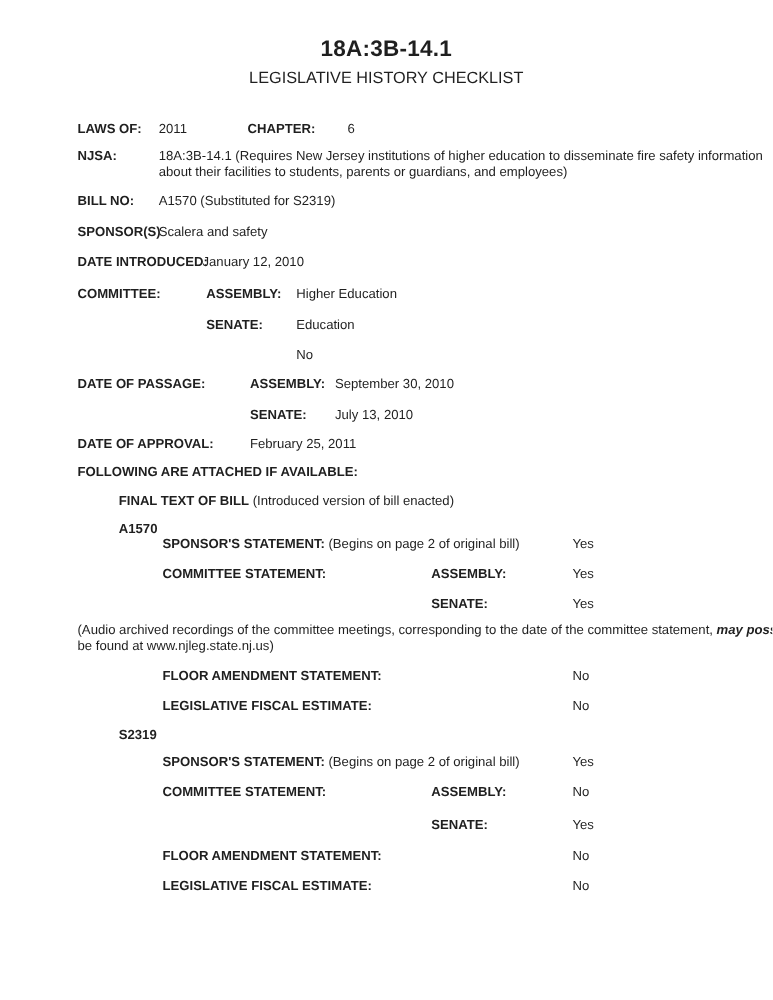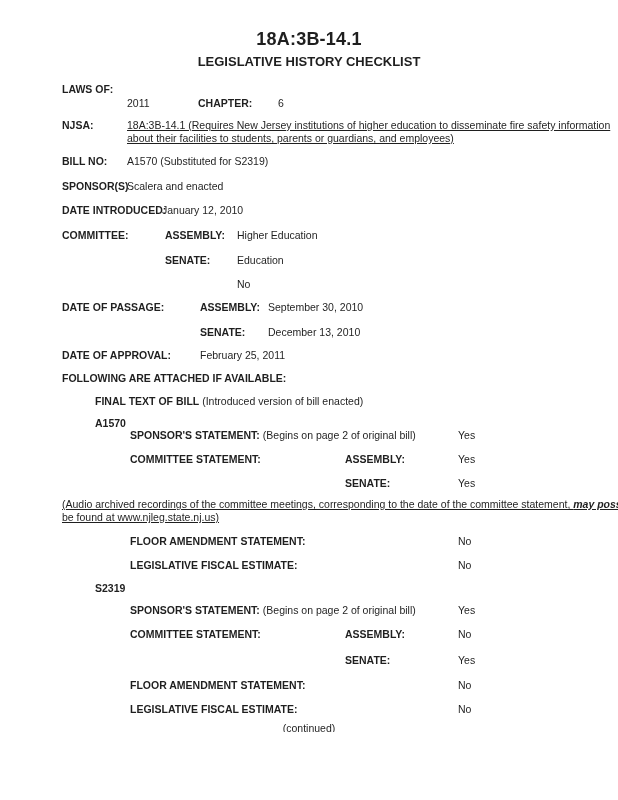--- a/index.html
+++ b/index.html
@@ -8,64 +8,64 @@
     width:618px;height:732px;
     background:#ffffff;
     font-family:"Liberation Sans","DejaVu Sans",sans-serif;
     color:#1f1f1f;
     overflow:hidden;
   }
   .t{position:absolute;font-size:10.5px;line-height:13px;white-space:nowrap;}
   .b{font-weight:bold;}
   .center{left:0;width:618px;text-align:center;white-space:normal;}
   .statute{font-size:18px;font-weight:bold;letter-spacing:.2px;}
-  .doctitle{font-size:13px;font-weight:bold;}
+  .doctitle{font-size:13px;font-weight:normal;}
   .subtitle{font-size:11px;}
-  .wrapline{white-space:nowrap;text-decoration:underline;}
+  .wrapline{white-space:nowrap;}
   .emph{font-weight:bold;font-style:italic;}
 </style>
 </head>
 <body>
 
 <div class="page">
 
   <div class="t center statute" style="top:33px;">18A:3B-14.1</div>
   <div class="t center doctitle" style="top:55px;">LEGISLATIVE HISTORY CHECKLIST</div>
 
-  <span class="t b" style="top:83px;left:62px;">LAWS OF:</span>
+  <span class="t b" style="top:97px;left:62px;">LAWS OF:</span>
   <span class="t" style="top:97px;left:127px;">2011</span>
   <span class="t b" style="top:97px;left:198px;">CHAPTER:</span>
   <span class="t" style="top:97px;left:278px;">6</span>
 
   <span class="t b" style="top:119px;left:62px;">NJSA:</span>
   <span class="t wrapline" style="top:119px;left:127px;">18A:3B-14.1 (Requires New Jersey institutions of higher education to disseminate fire safety information</span>
   <span class="t wrapline" style="top:132px;left:127px;">about their facilities to students, parents or guardians, and employees)</span>
 
   <span class="t b" style="top:155px;left:62px;">BILL NO:</span>
   <span class="t" style="top:155px;left:127px;">A1570 (Substituted for S2319)</span>
 
   <span class="t b" style="top:180px;left:62px;">SPONSOR(S)</span>
-  <span class="t" style="top:180px;left:127px;">Scalera and enacted</span>
+  <span class="t" style="top:180px;left:127px;">Scalera and safety</span>
 
   <span class="t b" style="top:204px;left:62px;">DATE INTRODUCED:</span>
   <span class="t" style="top:204px;left:162px;">January 12, 2010</span>
 
   <span class="t b" style="top:229px;left:62px;">COMMITTEE:</span>
   <span class="t b" style="top:229px;left:165px;">ASSEMBLY:</span>
   <span class="t" style="top:229px;left:237px;">Higher Education</span>
   <span class="t b" style="top:254px;left:165px;">SENATE:</span>
   <span class="t" style="top:254px;left:237px;">Education</span>
 
   <span class="t" style="top:278px;left:237px;">No</span>
 
   <span class="t b" style="top:301px;left:62px;">DATE OF PASSAGE:</span>
   <span class="t b" style="top:301px;left:200px;">ASSEMBLY:</span>
   <span class="t" style="top:301px;left:268px;">September 30, 2010</span>
   <span class="t b" style="top:326px;left:200px;">SENATE:</span>
-  <span class="t" style="top:326px;left:268px;">December 13, 2010</span>
+  <span class="t" style="top:326px;left:268px;">July 13, 2010</span>
 
   <span class="t b" style="top:349px;left:62px;">DATE OF APPROVAL:</span>
   <span class="t" style="top:349px;left:200px;">February 25, 2011</span>
 
   <span class="t b" style="top:372px;left:62px;">FOLLOWING ARE ATTACHED IF AVAILABLE:</span>
 
   <span class="t" style="top:395px;left:95px;"><span class="b">FINAL TEXT OF BILL</span><span> (Introduced version of bill enacted)</span></span>
 
   <span class="t b" style="top:417px;left:95px;">A1570</span>
 
@@ -99,15 +99,14 @@
 
   <span class="t b" style="top:654px;left:345px;">SENATE:</span>
   <span class="t" style="top:654px;left:458px;">Yes</span>
 
   <span class="t b" style="top:679px;left:130px;">FLOOR AMENDMENT STATEMENT:</span>
   <span class="t" style="top:679px;left:458px;">No</span>
 
   <span class="t b" style="top:703px;left:130px;">LEGISLATIVE FISCAL ESTIMATE:</span>
   <span class="t" style="top:703px;left:458px;">No</span>
 
-  <div class="t center" style="top:722px;">(continued)</div>
 
 </div>
 
 </body></html>

